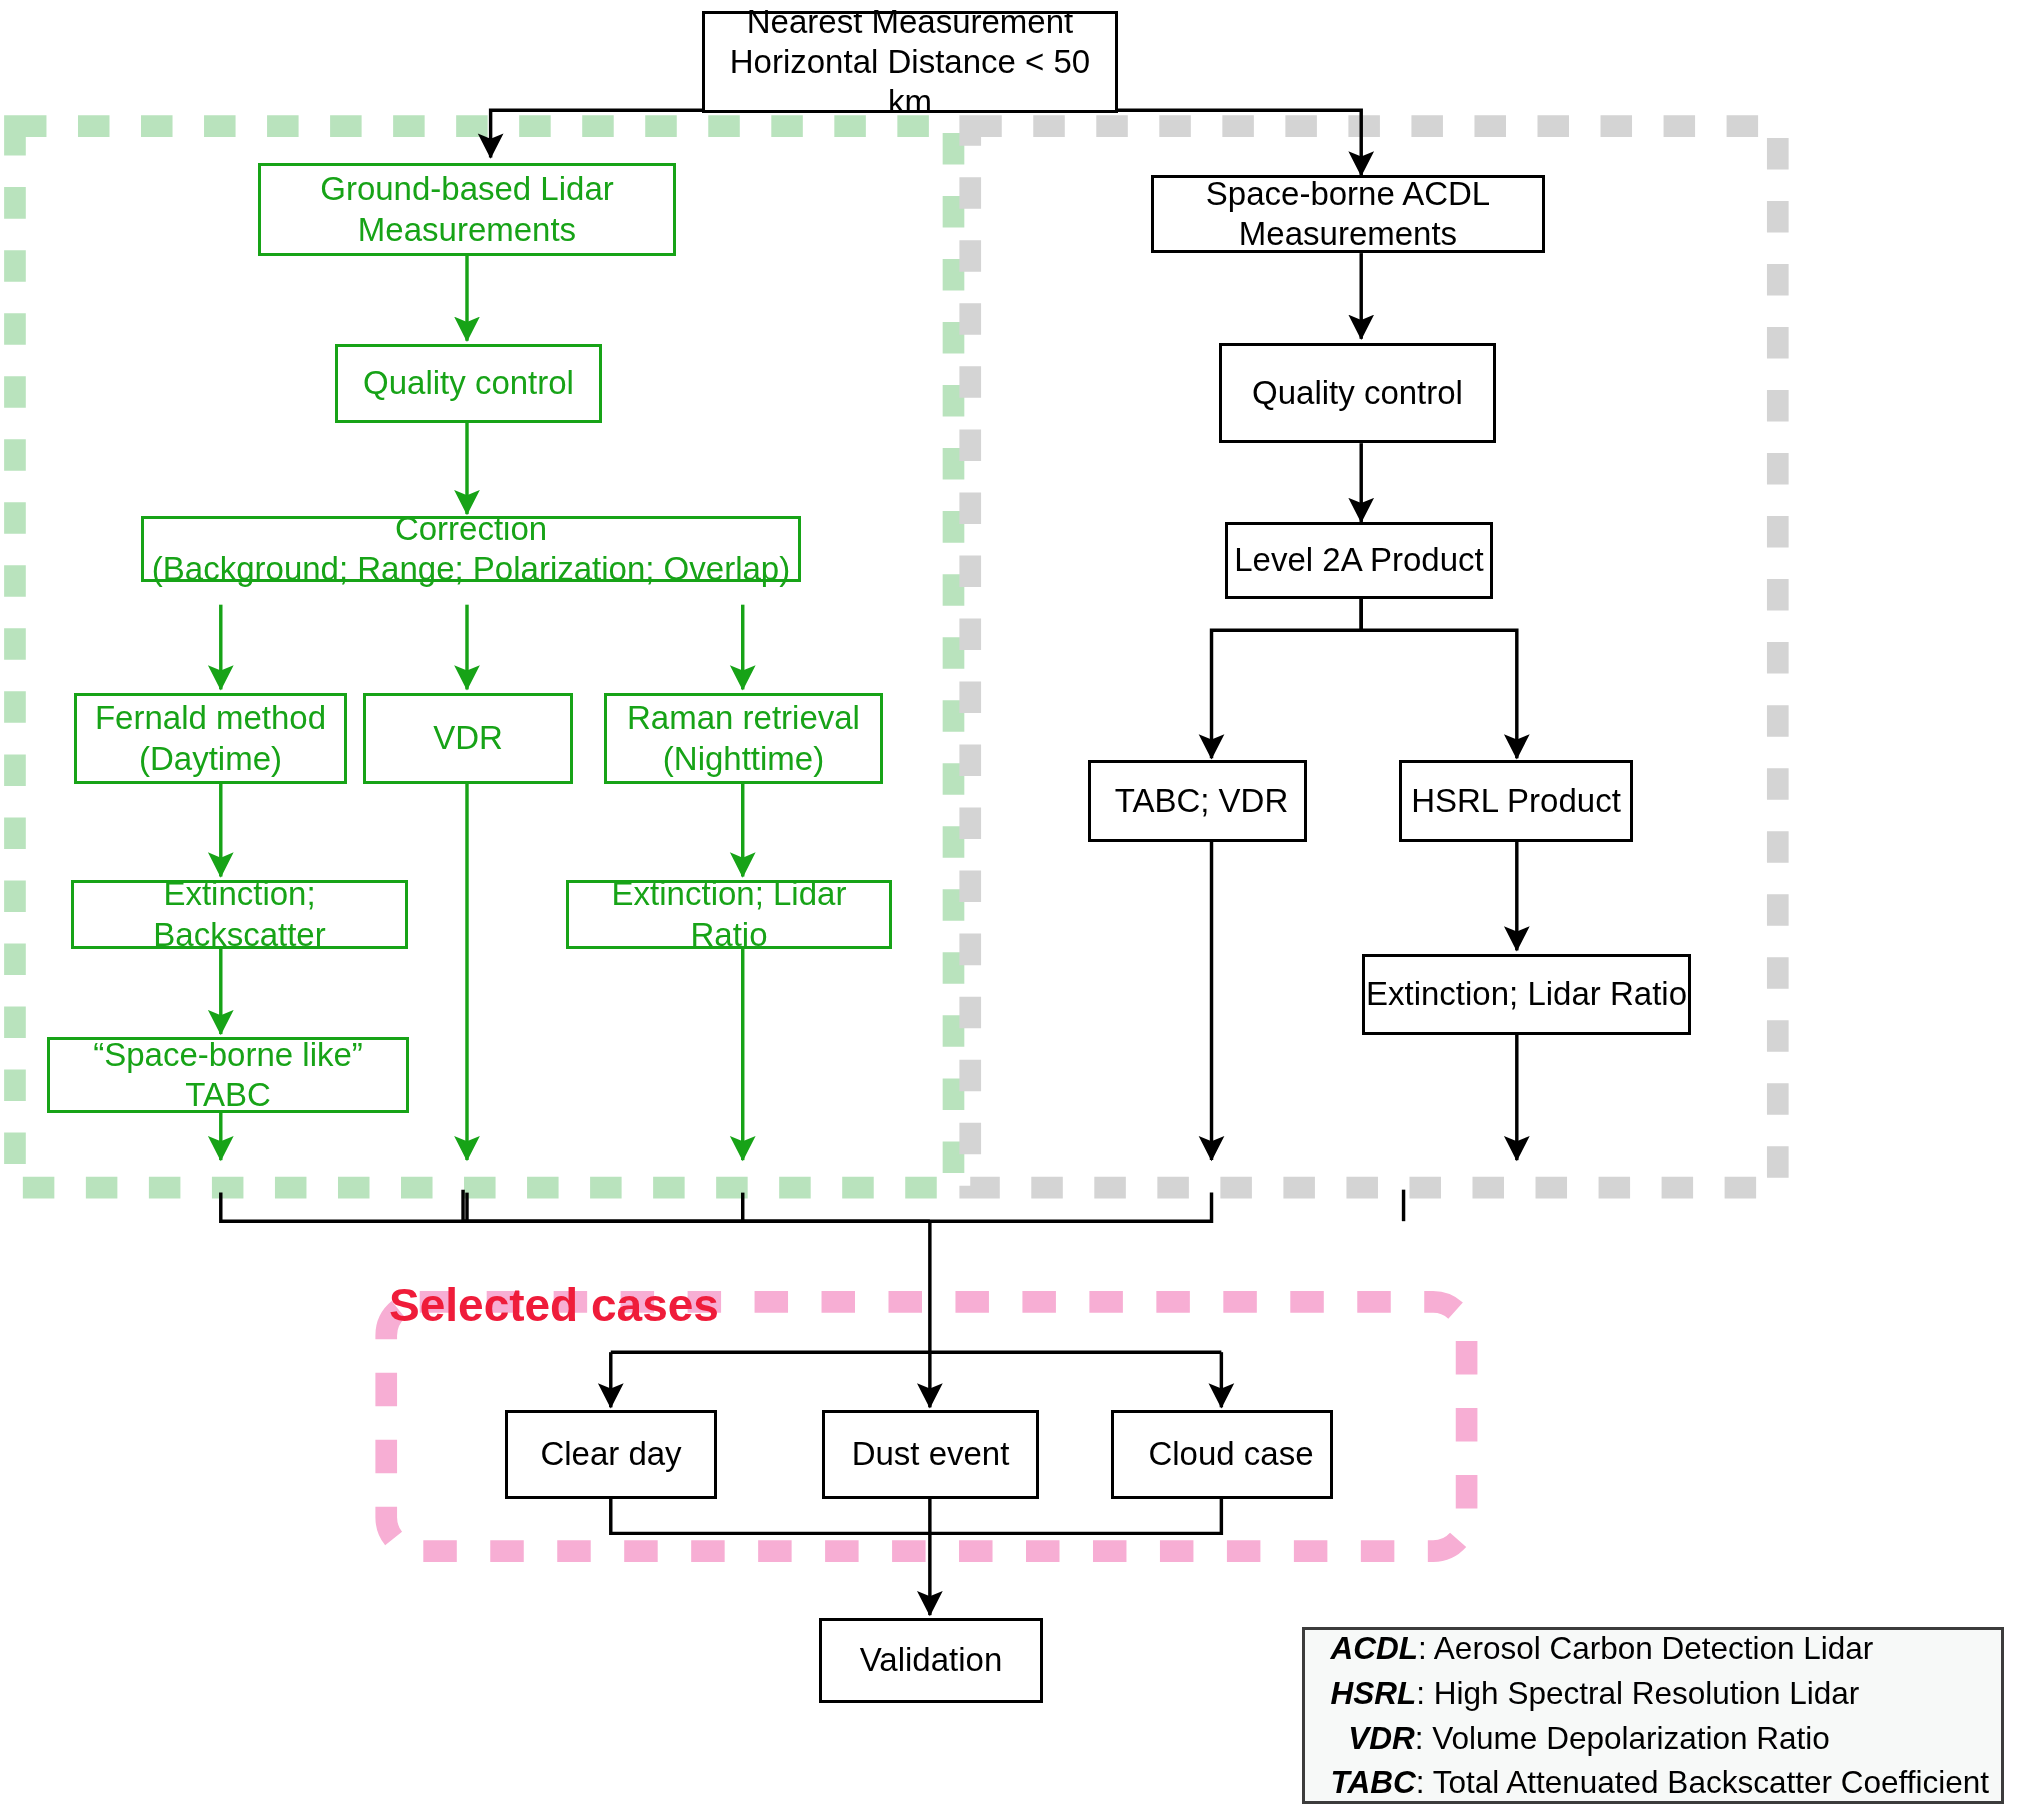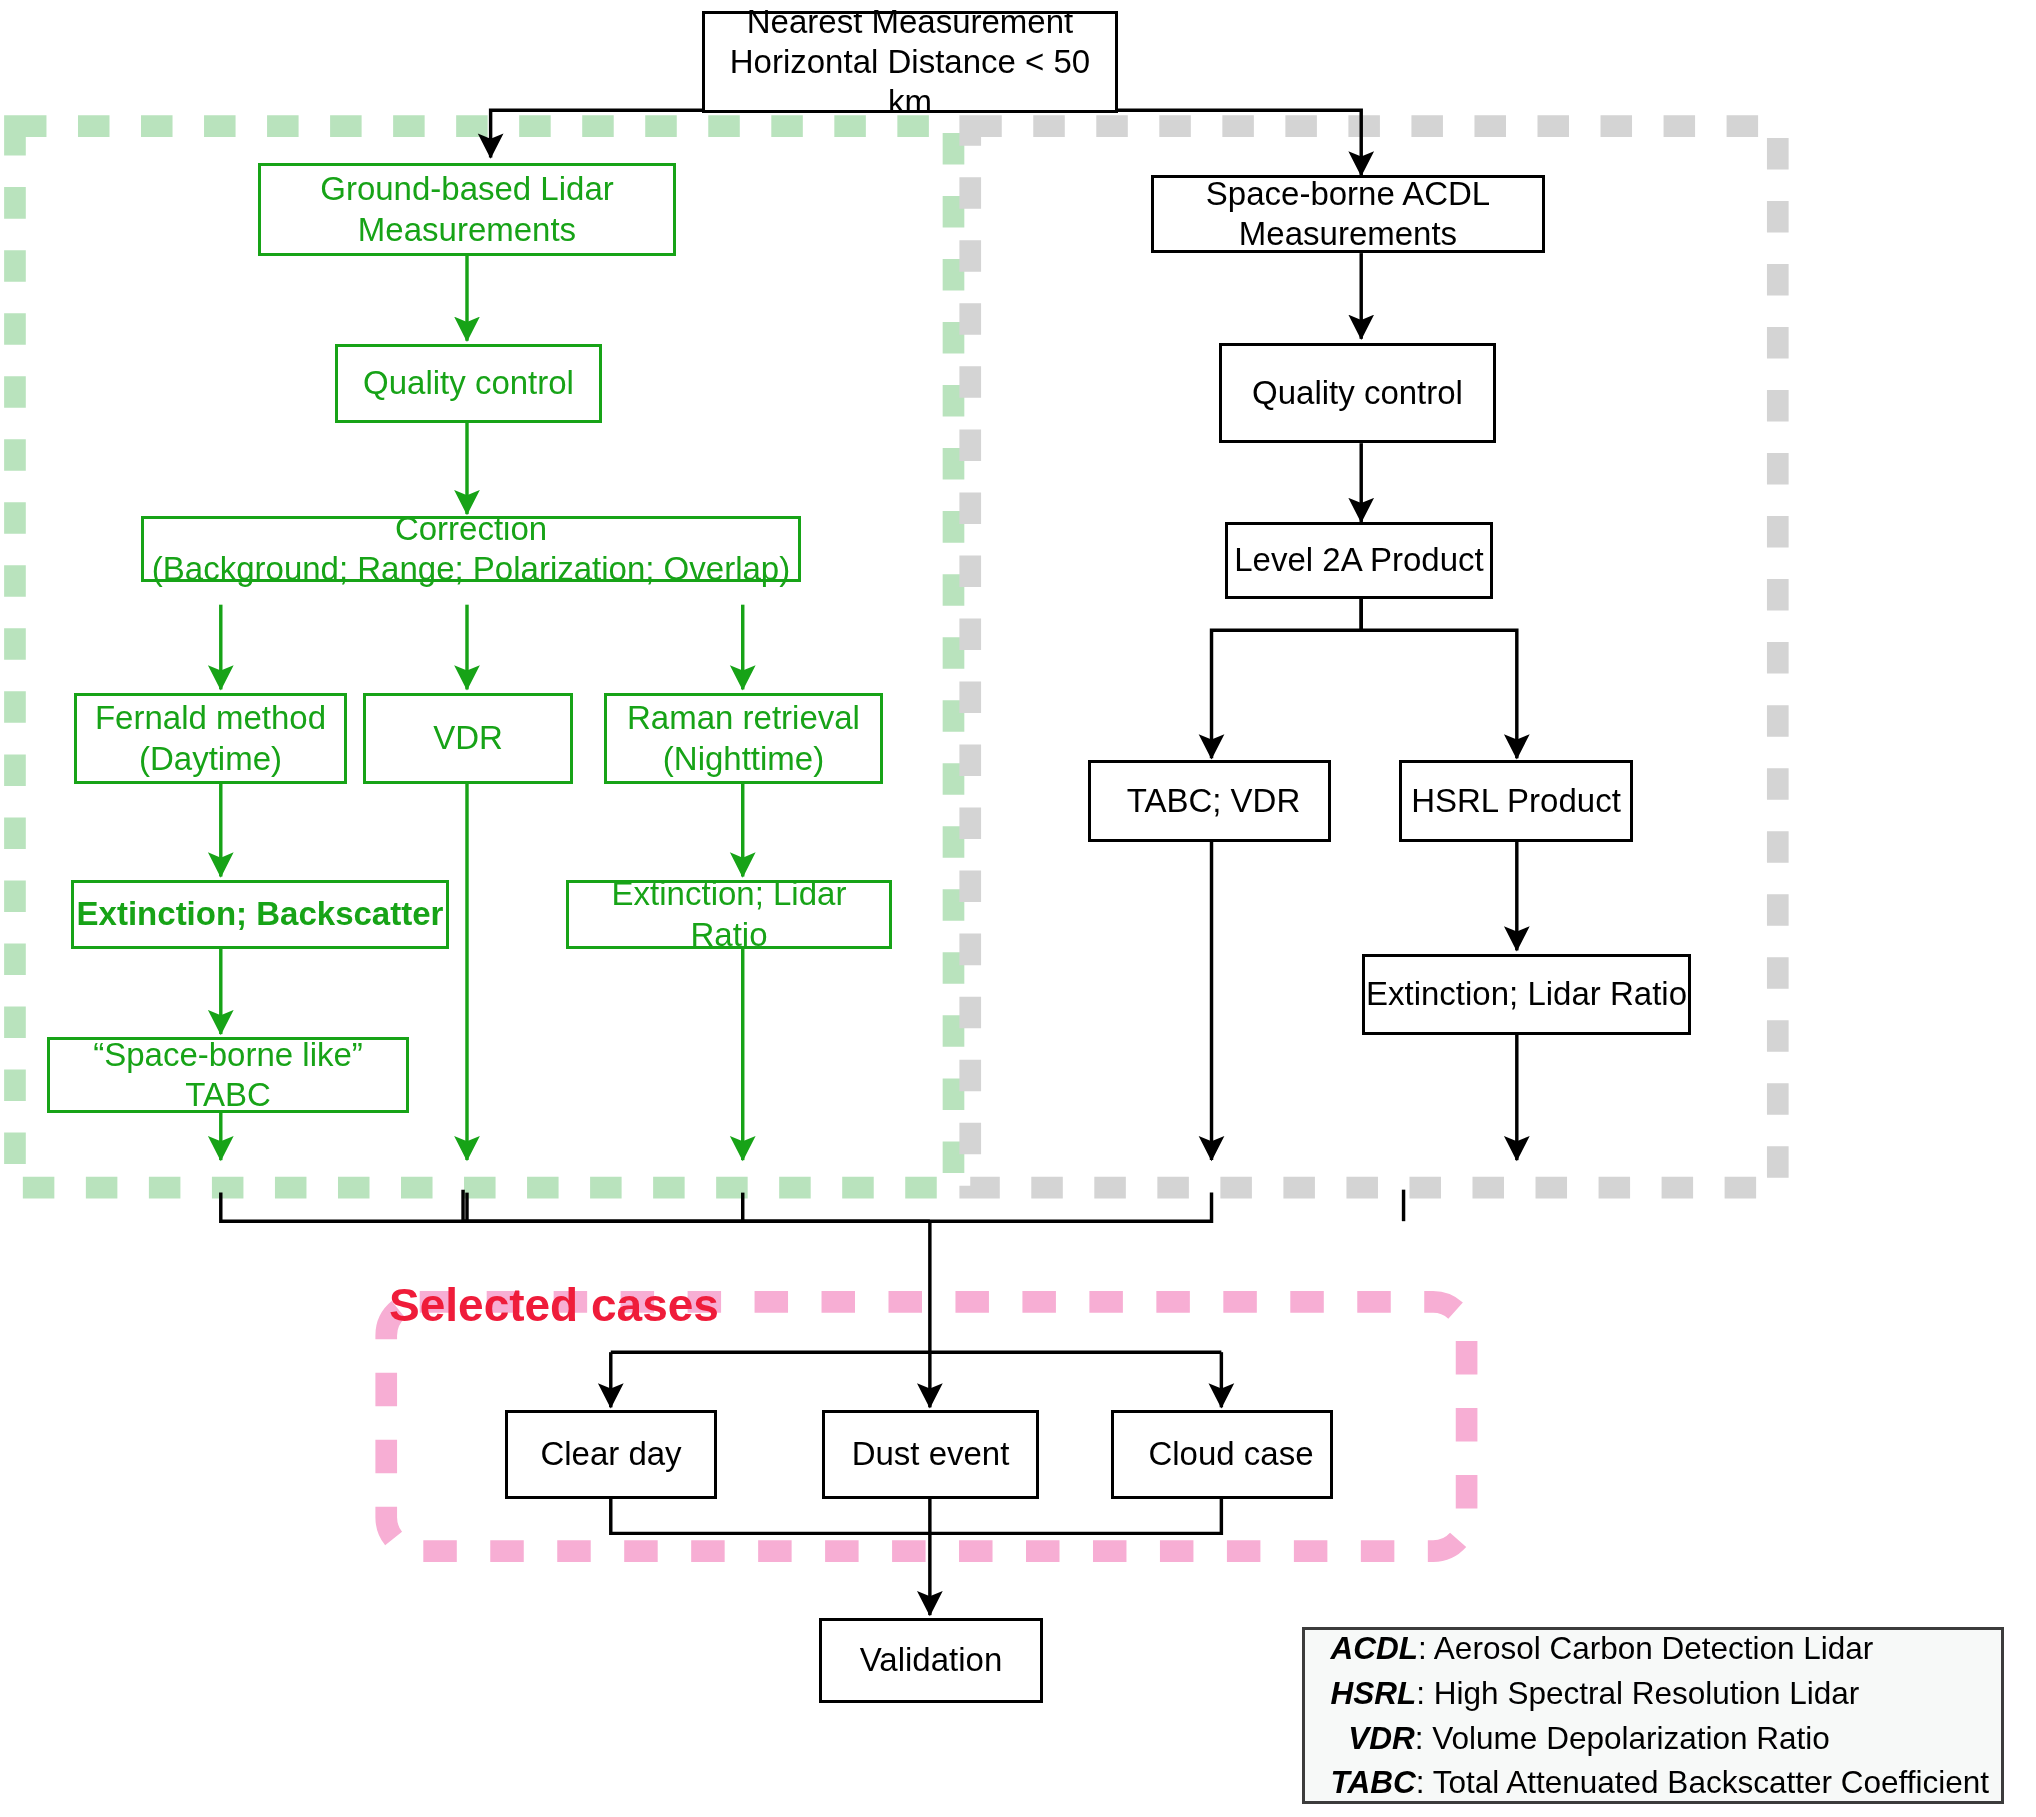--- a/index.html
+++ b/index.html
@@ -167,21 +167,21 @@
 
   <div class="node-text green-node" style="left:363px; top:693px; width:210px; height:91px;">
     <span>VDR</span>
   </div>
 
   <div class="node-text green-node" style="left:604px; top:693px; width:279px; height:91px; flex-direction:column;">
     <span>Raman retrieval</span>
     <span>(Nighttime)</span>
   </div>
 
-  <div class="node-text green-node" style="left:71px; top:880px; width:378px; height:69px;font-weight:bold;">
+  <div class="node-text green-node" style="left:71px; top:880px; width:337px; height:69px;">
     <span>Extinction; Backscatter</span>
   </div>
 
   <div class="node-text green-node" style="left:566px; top:880px; width:326px; height:69px;">
     <span>Extinction; Lidar Ratio</span>
   </div>
 
   <div class="node-text green-node" style="left:47px; top:1037px; width:362px; height:76px;">
     <span>“Space-borne like” TABC</span>
   </div>
@@ -192,21 +192,21 @@
   </div>
 
   <div class="node-text black-node" style="left:1219px; top:343px; width:277px; height:100px;">
     <span>Quality control</span>
   </div>
 
   <div class="node-text black-node" style="left:1225px; top:522px; width:268px; height:77px;">
     <span>Level 2A Product</span>
   </div>
 
-  <div class="node-text black-node" style="left:1088px; top:760px; width:243px; height:82px;padding-left:8px;">
+  <div class="node-text black-node" style="left:1088px; top:760px; width:219px; height:82px;padding-left:8px;">
     <span>TABC; VDR</span>
   </div>
 
   <div class="node-text black-node" style="left:1399px; top:760px; width:234px; height:82px;">
     <span>HSRL Product</span>
   </div>
 
   <div class="node-text black-node" style="left:1362px; top:954px; width:329px; height:81px;">
     <span>Extinction; Lidar Ratio</span>
   </div>

